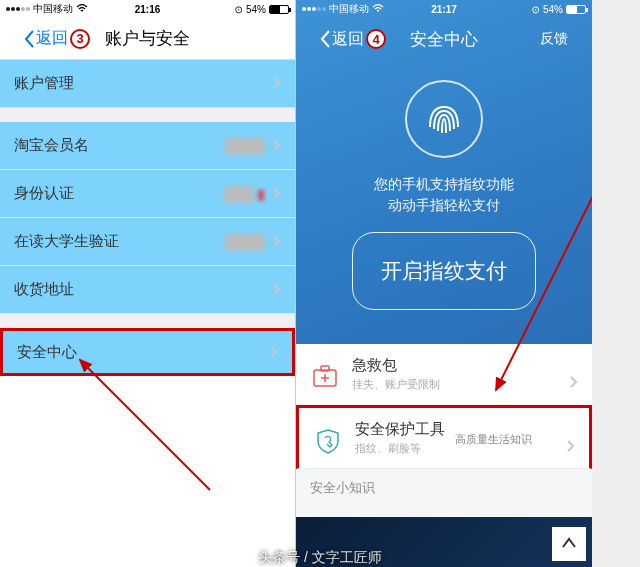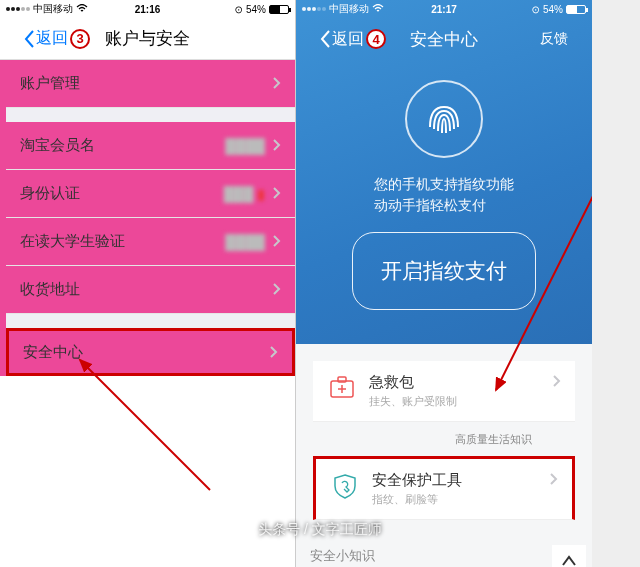--- a/index.html
+++ b/index.html
@@ -66,21 +66,21 @@
   .nav .feedback { margin-left:auto; font-size:14px; color:#fff; }
 
   .step-badge {
     display:inline-flex; width:20px; height:20px; border:2px solid #c00; border-radius:50%;
     align-items:center; justify-content:center; color:#c00; font-weight:bold; font-size:13px;
     margin-left:2px; background:#fff;
   }
   .nav.blue .step-badge { background:#fff; }
 
   
-  .list { background:#ec4899;padding-left:6px; }
+  .list { background:#7dd3fc; }
   .row {
     height: 48px; display:flex; align-items:center; padding:0 14px;
     border-bottom:1px solid #e5e5e5; font-size:15px; color:#333;
     justify-content:space-between;
   }
   .row .val { color:#bbb; font-size:14px; filter: blur(2px); }
   .row .chev { margin-left:8px; }
   .chev svg { width:8px; height:12px; }
   .chev svg path { stroke:#c7c7cc; stroke-width:2; fill:none; }
   .section-gap { height:14px; background:#efeff4; }
@@ -92,30 +92,30 @@
     background: linear-gradient(160deg,#3e93d6 0%, #2e7bc4 60%, #2a6fb6 100%);
     color:#fff;
     padding-top:0;
   }
   .fp-wrap { display:flex; flex-direction:column; align-items:center; padding:20px 0 16px; }
   .fp-circle {
     width:78px; height:78px; border-radius:50%; border:2px solid rgba(255,255,255,.8);
     display:flex; align-items:center; justify-content:center; margin-bottom:16px;
   }
   .fp-circle svg { width:44px; height:44px; stroke:#fff; fill:none; stroke-width:2; }
-  .fp-text { font-size:14px; line-height:1.5; opacity:.95; }
+  .fp-text { font-size:14px; line-height:1.5; text-align:center; opacity:.95; }
   .fp-btn {
     margin:16px auto 18px; border:1px solid rgba(255,255,255,.9); border-radius:22px;
     padding:24px 28px; font-size:21px; color:#fff; display:inline-block;
   }
 
   
   .card {
-    background:#fff; margin:17px; border-bottom:1px solid #eee;
-    display:flex; align-items:flex-start; padding:12px 14px; position:relative;
+    background:#fff; margin:0; border-bottom:1px solid #eee;
+    display:flex; align-items:flex-end; padding:12px 14px; position:relative;
   }
   .card .ico { width:30px; height:30px; margin-right:12px; display:flex; align-items:center; justify-content:center; }
   .card .txt { flex:1; }
   .card .t1 { font-size:15px; color:#333; }
   .card .t2 { font-size:11px; color:#aaa; margin-top:2px; }
   .card .chev { margin-left:8px; }
 
   .section-hdr { padding:10px 14px 20px; font-size:13px; color:#888; background:#f5f6f7; }
 
   
@@ -127,21 +127,21 @@
   .banner .up {
     position:absolute; bottom:6px; right:6px; width:34px; height:34px; background:#fff;
     display:flex; align-items:center; justify-content:center;
   }
 
   
   .arrow-svg { position:absolute; pointer-events:none; }
 
   
   .watermark {
-    position:absolute; bottom:28px; left:50%; transform:translateX(-50%);
+    position:absolute; bottom:0; left:50%; transform:translateX(-50%);
     font-size:14px; color:rgba(255,255,255,.85); text-shadow:0 0 4px #000; z-index:5;
   }
   .wm2 {
     position:absolute; right:60px; bottom:120px; font-size:11px; color:#888;
   }
 </style>
 </head>
 <body>
 
 <div class="phone">

